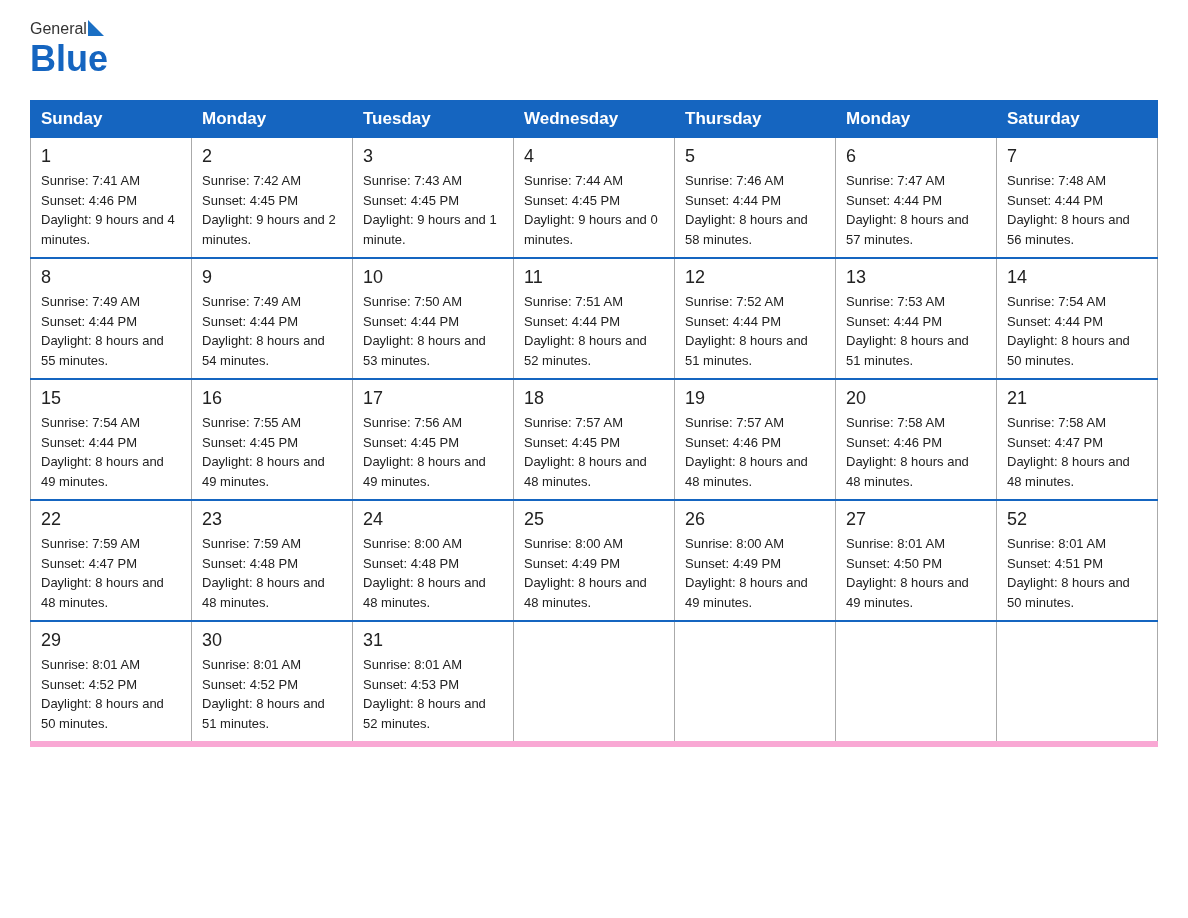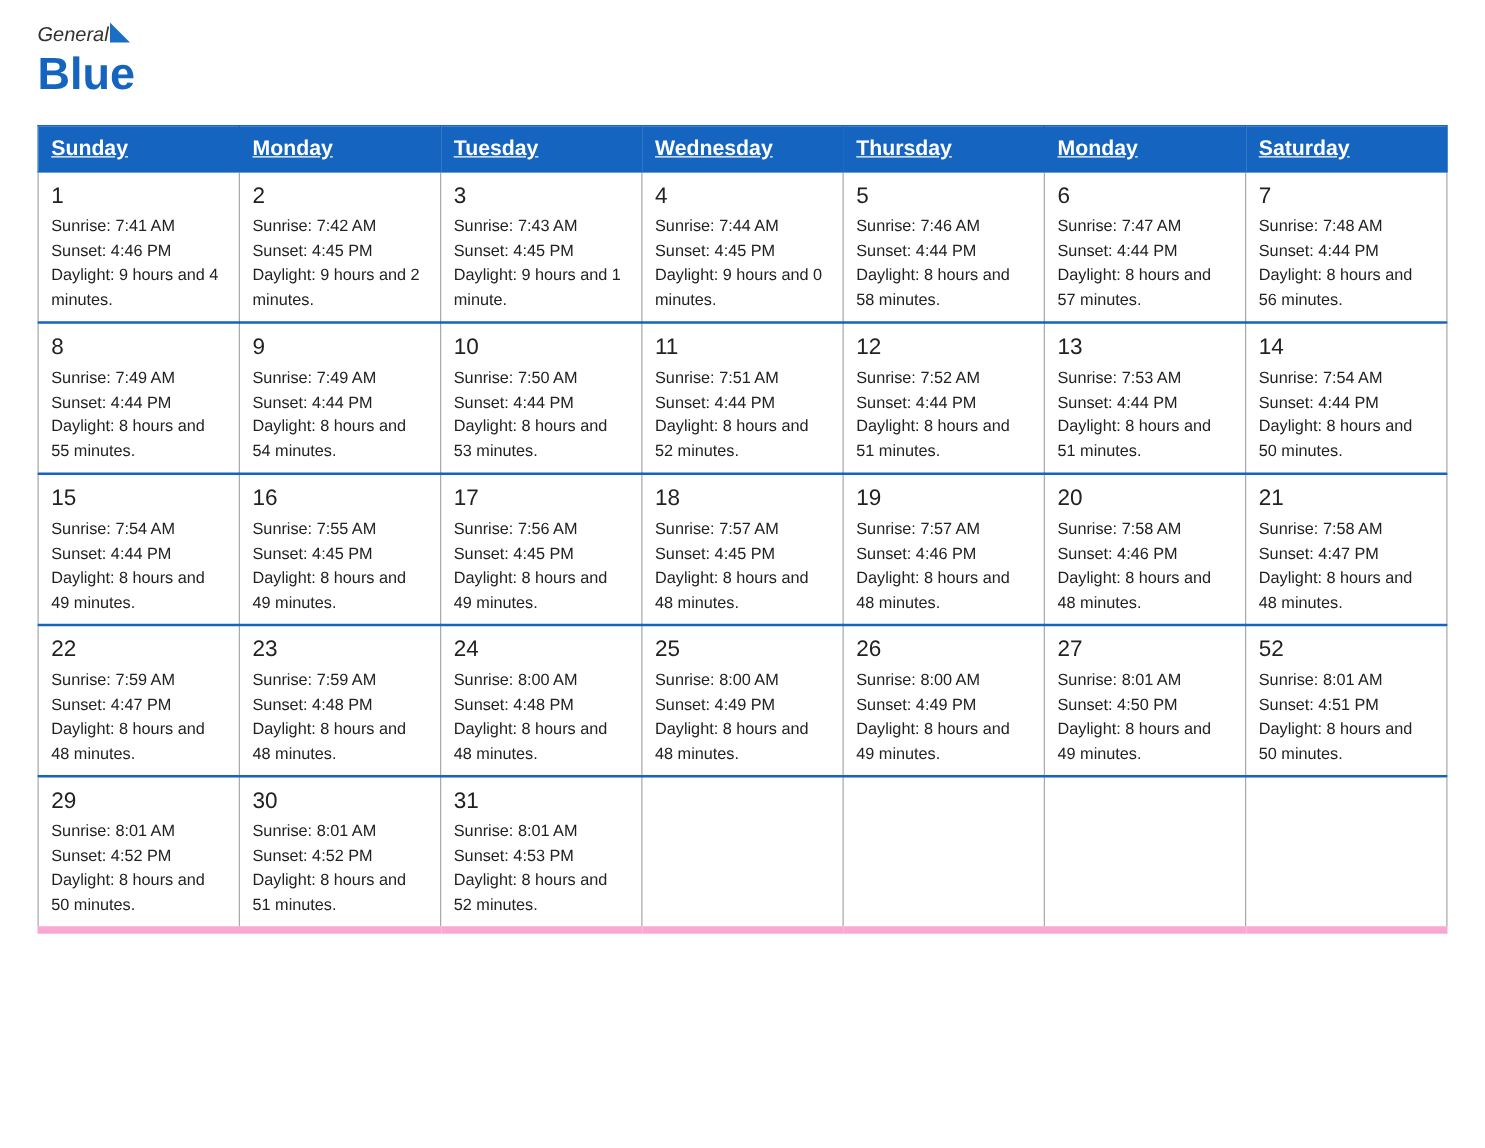--- a/index.html
+++ b/index.html
@@ -43,21 +43,20 @@
     thead tr {
       background-color: #1565c0;
       color: #fff;
     }
     thead th {
       padding: 8px 10px;
       font-size: 17px;
       font-weight: bold;
       text-align: left;
       border: 1px solid #1565c0;
-      text-decoration: underline;
     }
     tbody tr {
       background: #fff;
     }
     tbody tr:nth-child(even) {
       background: #fff;
     }
     tbody td {
       padding: 8px 10px;
       vertical-align: top;
@@ -90,22 +89,21 @@
     tbody tr:last-child td {
       border-bottom: 6px solid #f9a8d4;
     }
     .logo-blue-word {
       color: #1565c0;
       font-size: 36px;
       font-weight: bold;
     }
     .logo-row {
       display: flex;
-      align-items: flex-start;
-      font-style: italic;
+      align-items: flex-end;
     }
     .arrow-icon {
       display: inline-block;
       width: 0;
       height: 0;
       border-style: solid;
       border-width: 16px 0 0 16px;
       border-color: transparent transparent transparent #1a6fc4;
       margin: 0 2px 0 1px;
       vertical-align: middle;

